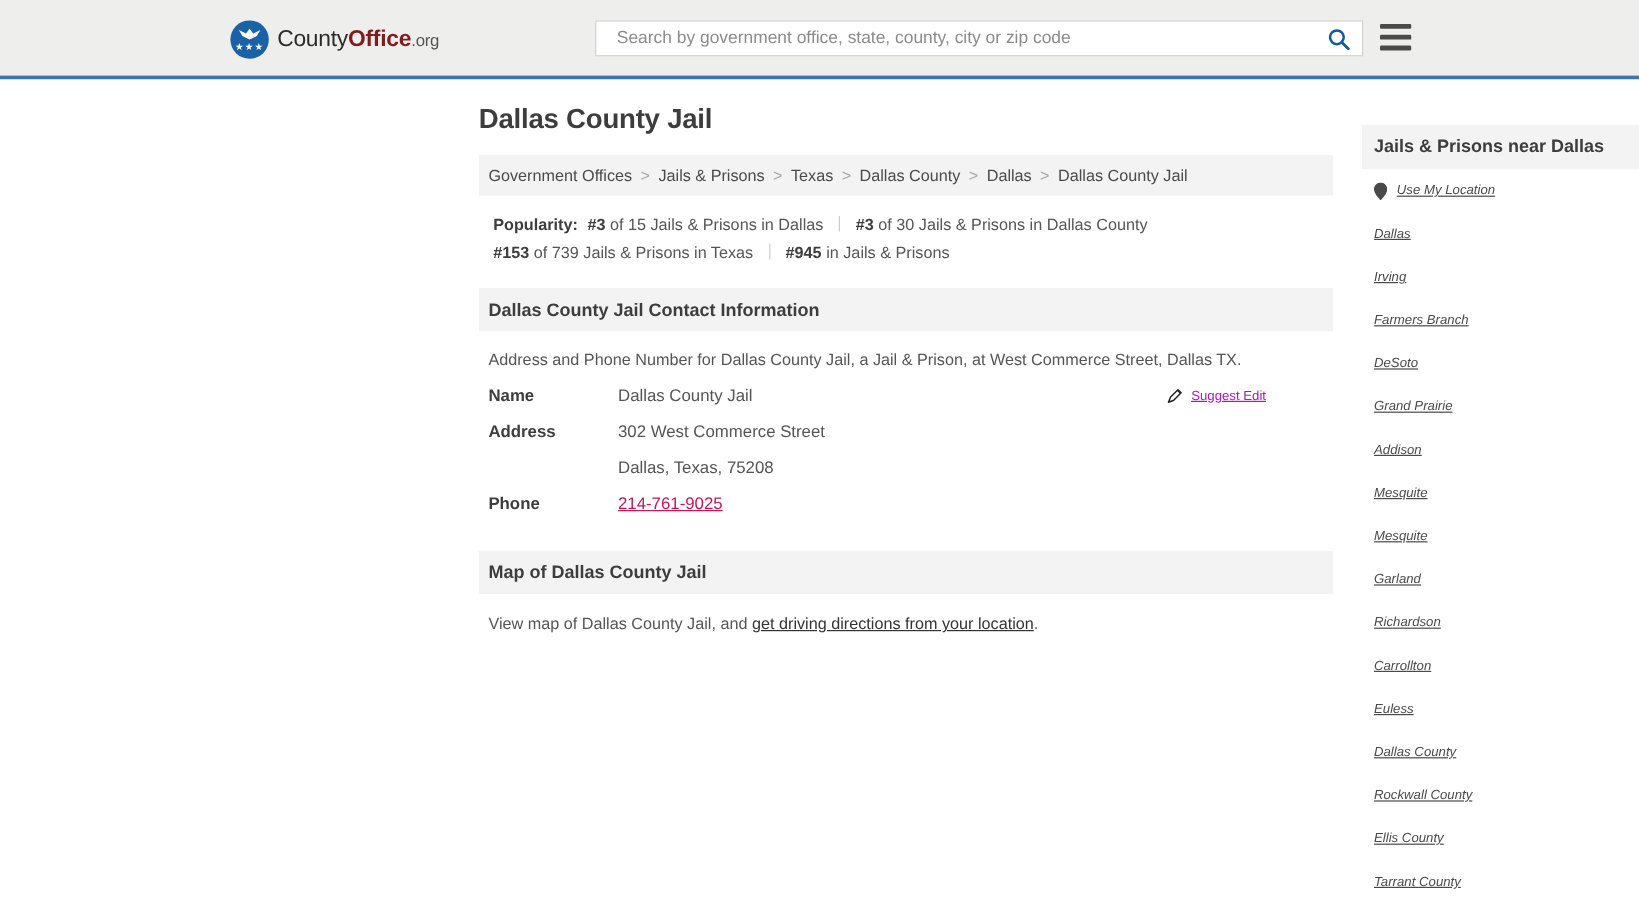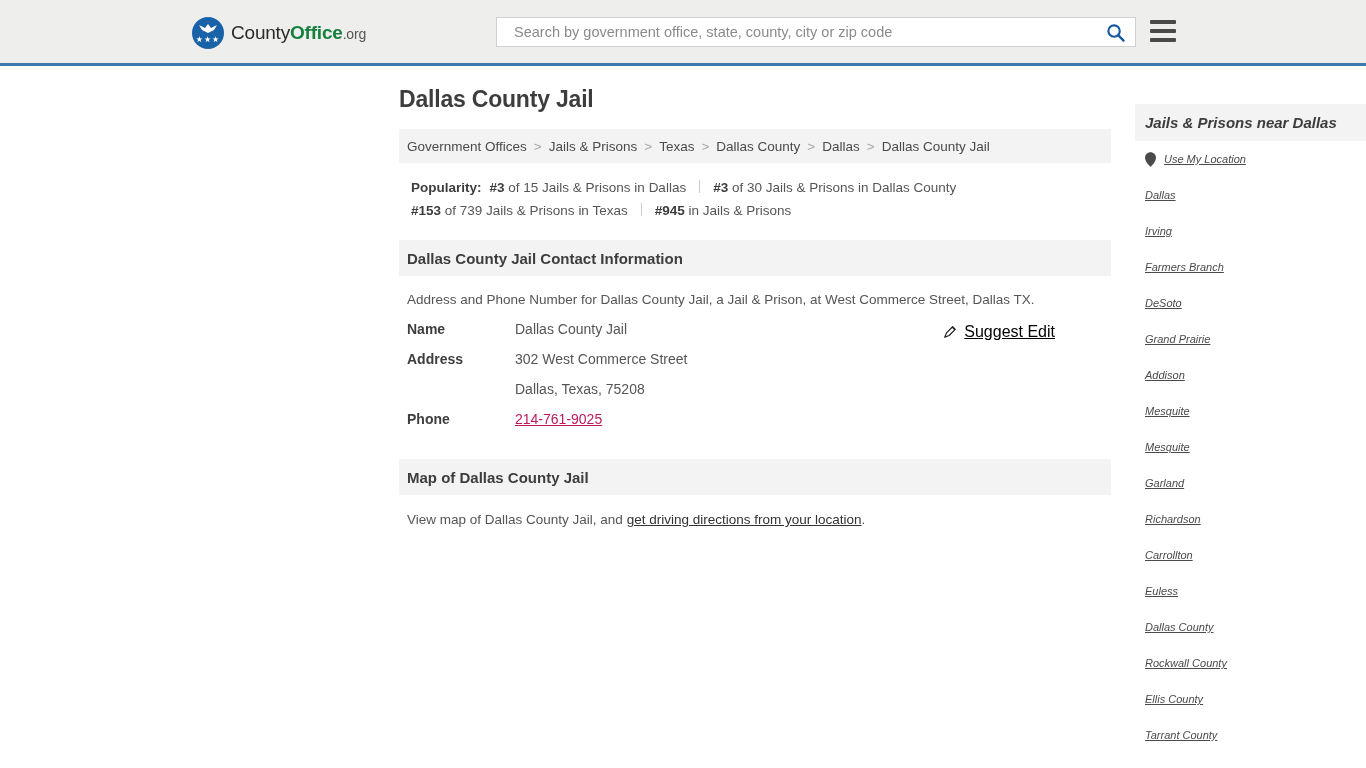--- a/index.html
+++ b/index.html
@@ -50,21 +50,21 @@
     font-size: 8px;
     letter-spacing: 1px;
     line-height: 8px;
   }
   .brand-text {
     font-size: 19px;
     color: #2b2b2b;
     letter-spacing: -0.2px;
     white-space: nowrap;
   }
-  .brand-text .b-office { color: #15803d; font-weight: bold; }
+  .brand-text .b-office { color: #7f1d1d; font-weight: bold; }
   .brand-text .b-county { color: #2b2b2b; }
   .brand-text .b-org { color: #555555; font-size: 14px; }
 
   .search-wrap {
     position: absolute;
     left: 496px;
     top: 17px;
     width: 640px;
     height: 30px;
     background: #ffffff;
@@ -234,22 +234,22 @@
   .suggest-edit {
     position: absolute;
     right: 56px;
     top: 2px;
     display: flex;
     align-items: center;
     gap: 7px;
     cursor: pointer;
   }
   .suggest-edit .se-label {
-    font-size: 16px;
-    color: #000000;
+    font-size: 11px;
+    color: #a21caf;
     text-decoration: underline;
   }
 
   
   .map-desc {
     font-size: 13.5px;
     color: #555555;
     padding: 17px 8px 0 8px;
   }
   .map-desc a {
@@ -261,21 +261,20 @@
   
   .side-head {
     background: #f3f3f3;
     height: 37px;
     display: flex;
     align-items: center;
     padding: 0 10px;
     font-size: 15px;
     font-weight: bold;
     color: #3d3d3d;
-    font-style: italic;
   }
   .side-list { padding: 0; margin: 0; list-style: none; }
   .side-item {
     height: 36px;
     display: flex;
     align-items: center;
     padding: 0 10px;
     font-size: 11px;
     font-style: italic;
   }

